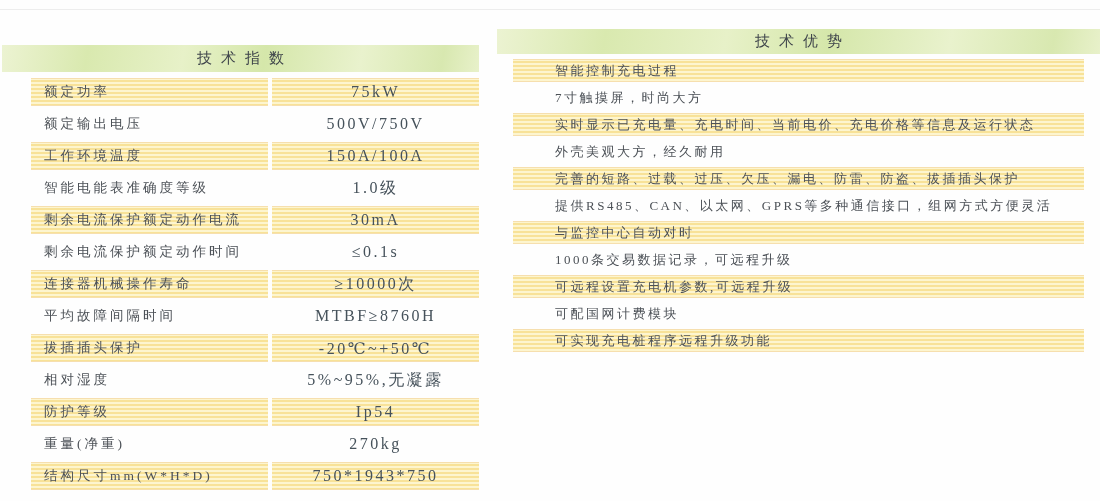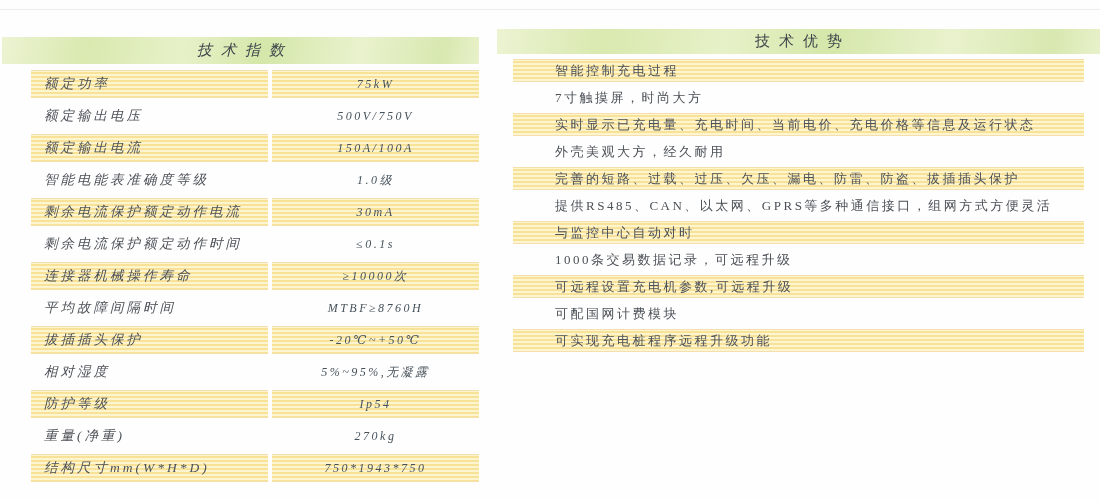--- a/index.html
+++ b/index.html
@@ -46,23 +46,22 @@
       #fdf5cf 0px, #fdf5cf 2px,
       #f8e298 2px, #f8e298 4px
     );
     box-shadow: inset 0 1px 0 #f6dfae, inset 0 -1px 0 #f6dfae;
   }
 
   
   .spec-table {
     position: absolute;
     left: 2px;
-    top: 37px;
+    top: 45px;
     width: 477px;
-    font-style: italic;
   }
   .spec-table .green-head { height: 27px; margin-bottom: 4px; }
   .lrow {
     height: 32px;
     box-sizing: border-box;
     padding: 2px 0;
     display: flex;
     column-gap: 4px;
     margin-left: 29px;
   }
@@ -75,21 +74,21 @@
     width: 237px;
     padding-left: 13px;
     font-size: 13.5px;
     letter-spacing: 3px;
     color: #4c5157;
     white-space: nowrap;
   }
   .lcell.value {
     flex: 1;
     justify-content: center;
-    font-size: 12px;
+    font-size: 16px;
     letter-spacing: 2.5px;
     color: #46525b;
     white-space: nowrap;
   }
   .lrow.white .lcell { background: transparent; box-shadow: none; }
 
   
   .adv-table {
     position: absolute;
     left: 497px;
@@ -128,21 +127,21 @@
 
     <div class="lrow ystripe-row">
       <div class="lcell label ystripe">额定功率</div>
       <div class="lcell value ystripe">75kW</div>
     </div>
     <div class="lrow white">
       <div class="lcell label">额定输出电压</div>
       <div class="lcell value">500V/750V</div>
     </div>
     <div class="lrow">
-      <div class="lcell label ystripe">额定输出电流</div>
+      <div class="lcell label ystripe">工作环境温度</div>
       <div class="lcell value ystripe">150A/100A</div>
     </div>
     <div class="lrow white">
       <div class="lcell label">智能电能表准确度等级</div>
       <div class="lcell value">1.0级</div>
     </div>
     <div class="lrow">
       <div class="lcell label ystripe">剩余电流保护额定动作电流</div>
       <div class="lcell value ystripe">30mA</div>
     </div>

